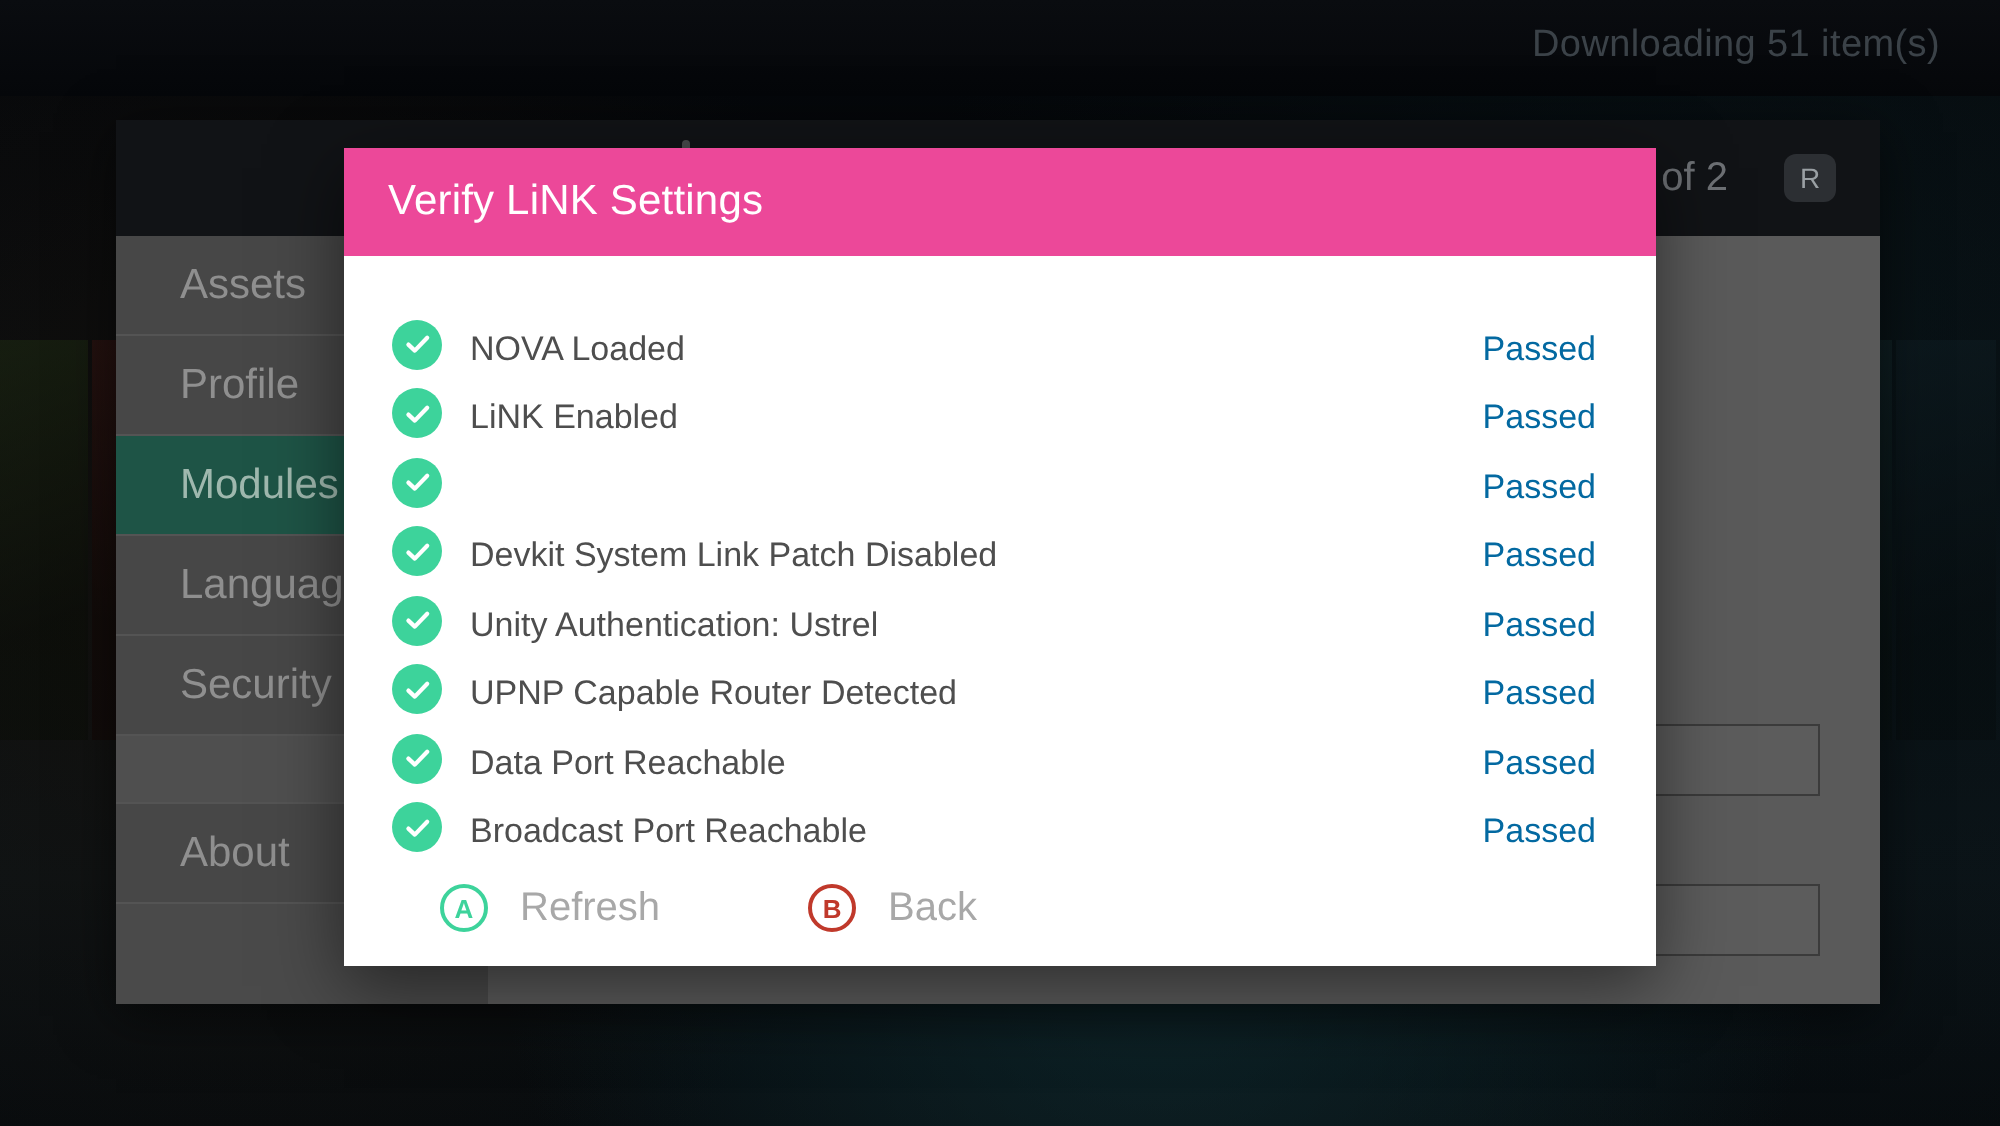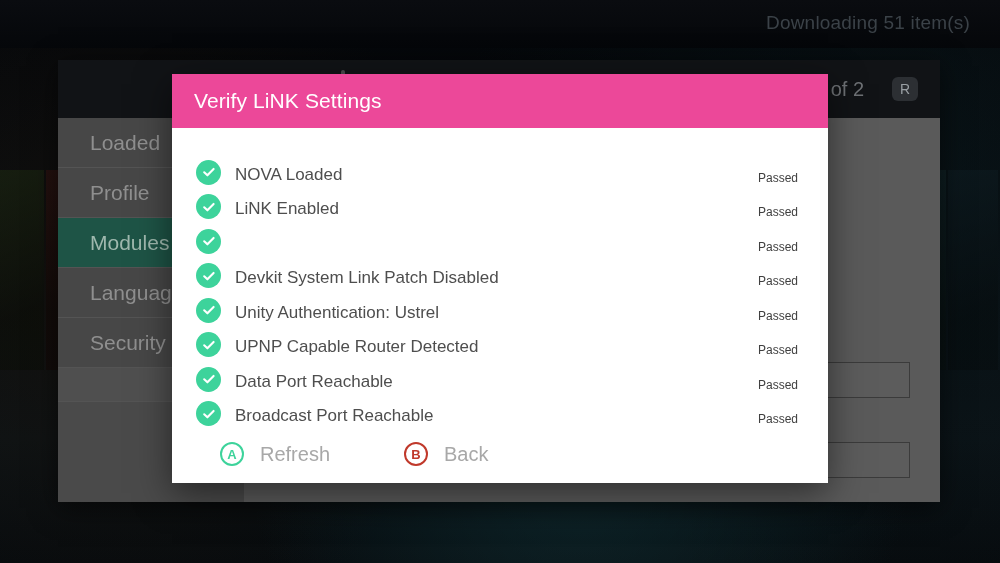--- a/index.html
+++ b/index.html
@@ -118,21 +118,21 @@
     width: 25px; height: 25px; border-radius: 50%;
     background: #3dd39b;
     display:flex; align-items:center; justify-content:center;
     flex: 0 0 25px;
   }
   .check-icon svg { display:block; }
   .check-label {
     margin-left: 14px; font-size: 17px; color: #4e4e4e; white-space:nowrap;
   }
   .check-status {
-    margin-left:auto; font-size: 12px; color: #404040; white-space:nowrap;
+    margin-left:auto; font-size: 17px; color: #0369a1; white-space:nowrap;
     padding-right: 2px;
   }
 
   
   .dialog-footer {
     display:flex; align-items:center; padding: 16px 0 0 24px; gap: 0;
   }
   .btn-hint { display:flex; align-items:center; }
   .btn-hint + .btn-hint { margin-left: 74px; }
   .glyph-btn {
@@ -176,35 +176,38 @@
       </svg>
       <div class="panel-title">Settings</div>
       <div class="panel-head-right">
         <span class="page-count">of 2</span>
         <span class="rb-badge">R</span>
       </div>
     </div>
 
     <div class="sidebar">
       <div class="side-item">
-        <span>Loaded</span>
+        <span>Assets</span>
       </div>
       <div class="side-item">
         <span>Profile</span>
       </div>
       <div class="side-item active">
         <span>Modules</span>
       </div>
       <div class="side-item">
         <span>Languages</span>
       </div>
       <div class="side-item">
         <span>Security</span>
       </div>
       <div class="side-item spacer"></div>
+      <div class="side-item">
+        <span>About</span>
+      </div>
     </div>
 
     <div class="content-area">
       <div class="field-box f1"></div>
       <div class="field-box f2"></div>
     </div>
   </div>
 
   <div class="dialog">
     <div class="dialog-header">

